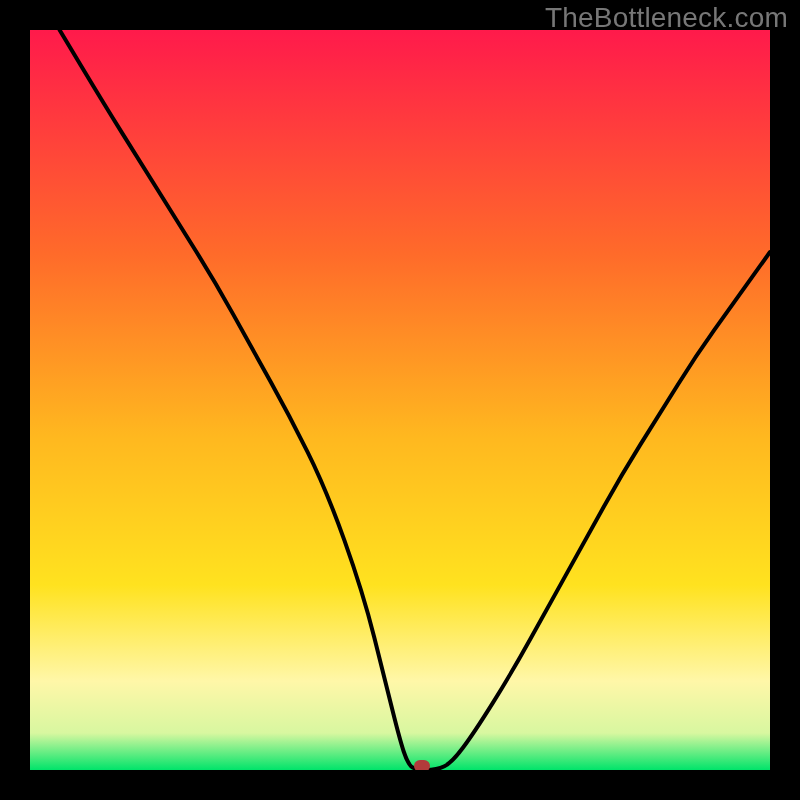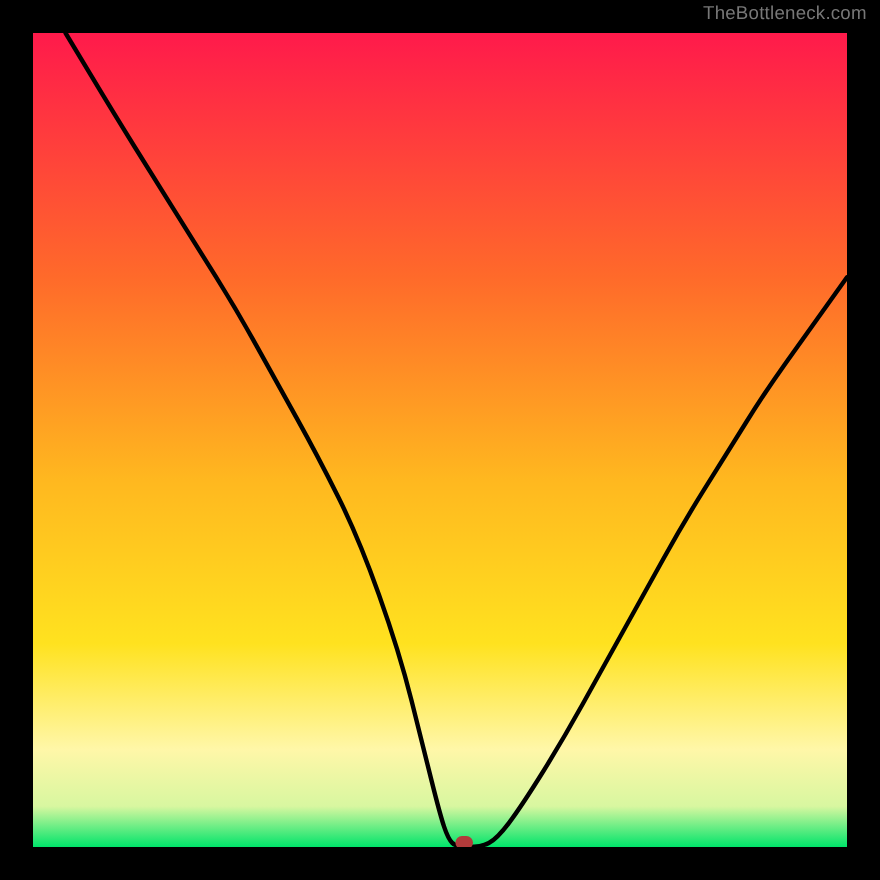--- a/index.html
+++ b/index.html
@@ -15,21 +15,21 @@
     position: relative;
     width: 800px;
     height: 800px;
     background: #000;
   }
   .watermark {
     position: absolute;
     top: 2px;
     right: 12px;
     color: #777;
-    font-size: 17px;
+    font-size: 28px;
     font-weight: 500;
     letter-spacing: 0.2px;
     z-index: 5;
   }
   .plot {
     position: absolute;
     left: 30px;
     top: 30px;
     width: 740px;
     height: 740px;

